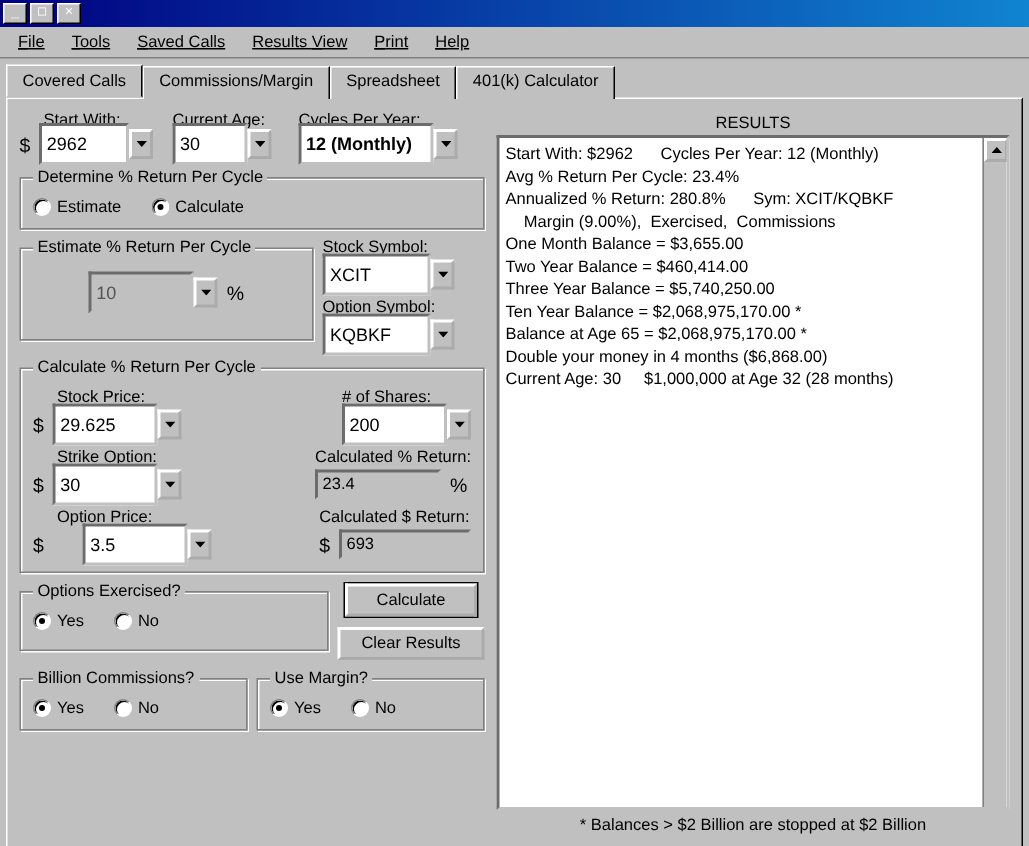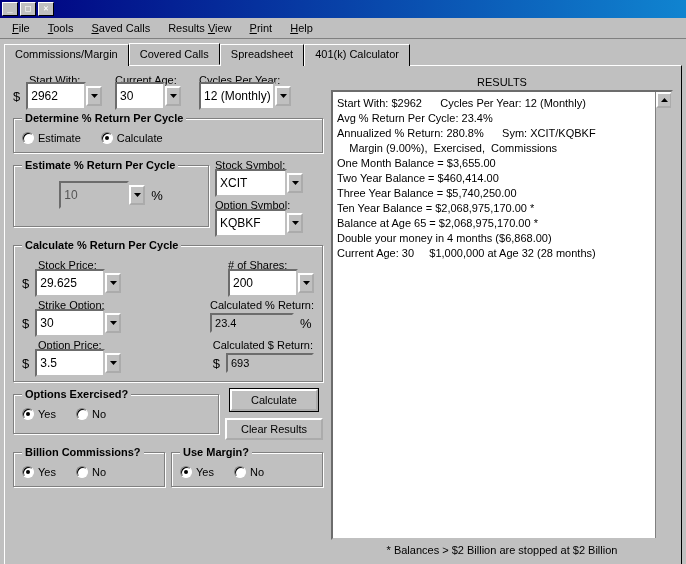--- a/index.html
+++ b/index.html
@@ -3,39 +3,39 @@
 <meta charset="utf-8">
 <style>
 * { box-sizing: border-box; margin: 0; padding: 0; }
 body { font-family: "MS Sans Serif", Tahoma, sans-serif; font-size: 11px; background: #c0c0c0; width: 686px; height: 564px; overflow: hidden; }
 .titlebar { background: linear-gradient(to right, #000080, #1084d0); color: #fff; height: 18px; display: flex; align-items: center; padding: 0 2px; }
 .titlebar .title { flex: 1; font-weight: bold; padding-left: 2px; display: flex; align-items: center; gap: 4px; }
 .title-icon { width: 14px; height: 14px; background: #ffd700; display: inline-block; border-radius: 2px; }
 .win-btns { display: flex; gap: 2px; }
 .win-btn { width: 16px; height: 14px; background: #c0c0c0; border: 1px solid; border-color: #fff #000 #000 #fff; font-family: monospace; font-size: 9px; text-align: center; line-height: 11px; cursor: pointer; }
 .menubar { background: #c0c0c0; display: flex; padding: 2px 4px; gap: 2px; border-bottom: 1px solid #808080; }
-.menu-item { padding: 2px 8px; cursor: pointer; }
+.menu-item { padding: 2px 8px; cursor: pointer; text-decoration: underline; }
 .menu-item u { text-decoration: underline; }
 .content { padding: 4px; }
 .tabs { display: flex; position: relative; top: 1px; z-index: 2; }
 .tab { padding: 3px 10px; background: #c0c0c0; border: 1px solid; border-color: #fff #000 #808080 #fff; border-bottom: none; margin-right: 0px; cursor: pointer; position: relative; }
 .tab.active { border-bottom: 1px solid #c0c0c0; z-index: 3; padding: 4px 10px; top: -1px; }
 .tab-panel { border: 1px solid; border-color: #fff #000 #000 #fff; background: #c0c0c0; padding: 8px; height: 500px; position: relative; }
 .main-layout { display: flex; gap: 8px; height: 100%; }
 .left-col { width: 310px; }
 .right-col { flex: 1; display: flex; flex-direction: column; }
 .row { display: flex; align-items: center; gap: 4px; margin-bottom: 6px; }
 .label { font-size: 11px; }
 .combo { display: flex; align-items: center; height: 20px; }
 .combo input { height: 20px; border: 2px inset #c0c0c0; background: #fff; padding: 12px 3px; font-size: 12px; font-family: inherit; }
 .combo input.disabled { background: #c0c0c0; }
 .combo-btn { width: 16px; height: 20px; background: #c0c0c0; border: 2px outset #fff; display: flex; align-items: center; justify-content: center; cursor: pointer; }
 .combo-btn svg { width: 7px; height: 4px; }
 fieldset { border: 1px solid #808080; box-shadow: 1px 1px 0 #fff inset, 1px 1px 0 #fff; padding: 8px 8px 8px 8px; margin-bottom: 6px; position: relative; }
-legend { font-size: 11px; background: #c0c0c0; padding: 0 3px; font-weight: bold; }
+legend { font-size: 11px; background: #c0c0c0; padding: 0 3px; }
 .radio-row { display: flex; gap: 20px; align-items: flex-start; }
 .radio-item { display: flex; align-items: center; gap: 4px; cursor: pointer; }
 .radio { width: 12px; height: 12px; border-radius: 50%; background: #fff; border: 1px solid; border-color: #808080 #fff #fff #808080; box-shadow: inset 1px 1px 0 #000; display: flex; align-items: center; justify-content: center; }
 .radio.checked::after { content: ''; width: 4px; height: 4px; border-radius: 50%; background: #000; }
 .field-label { font-size: 11px; margin-bottom: 2px; display: block; }
 .btn { background: #c0c0c0; border: 2px outset #fff; padding: 3px 14px; font-size: 11px; font-family: inherit; cursor: pointer; min-width: 90px; }
 .btn.default { border: 1px solid #000; padding: 0; }
 .btn.default .inner { border: 2px outset #fff; padding: 3px 14px; display: block; }
 .btn-col { display: flex; flex-direction: column; gap: 6px; align-items: center; }
 .results-header { text-align: center; font-size: 11px; padding: 2px 0; }
@@ -67,22 +67,22 @@
   <div class="menu-item"><u>F</u>ile</div>
   <div class="menu-item"><u>T</u>ools</div>
   <div class="menu-item"><u>S</u>aved Calls</div>
   <div class="menu-item">Results <u>V</u>iew</div>
   <div class="menu-item"><u>P</u>rint</div>
   <div class="menu-item"><u>H</u>elp</div>
 </div>
 
 <div class="content">
   <div class="tabs">
+    <div class="tab active">Covered Calls</div>
     <div class="tab">Commissions/Margin</div>
-    <div class="tab active">Covered Calls</div>
     <div class="tab">Spreadsheet</div>
     <div class="tab">401(k) Calculator</div>
   </div>
 
   <div class="tab-panel">
     <div class="main-layout">
       <div class="left-col">
 
         <div class="hdr-row" style="margin-bottom:6px;">
           <div class="hdr-col" style="width:96px;">
@@ -106,21 +106,21 @@
               <div class="combo-btn">
                   <svg viewBox="0 0 7 4">
                     <path d="M0 0h7L3.5 4z"></path>
                   </svg>
                 </div>
             </div>
           </div>
           <div class="hdr-col" style="flex:1;">
             <span class="label">Cycles Per Year:</span>
             <div class="combo">
-              <input style="width: 76px;" value="12 (Monthly)">
+              <input style="width: 90px; font-weight: bold;" value="12 (Monthly)">
               <div class="combo-btn">
                   <svg viewBox="0 0 7 4">
                     <path d="M0 0h7L3.5 4z"></path>
                   </svg>
                 </div>
             </div>
           </div>
         </div>
 
         <fieldset>
@@ -228,21 +228,21 @@
               </div>
             </div>
           </div>
 
           <div class="calc-row" style="margin-bottom:0;">
             <div>
               <span class="field-label" style="margin-left:16px;">Option Price:</span>
               <div class="row" style="margin:0;">
                 <span class="dollar">$</span>
                 <div class="combo">
-                  <input style="width: 70px;" value="3.5">
+                  <input style="width: 70px; margin-left: 20px;" value="3.5">
                   <div class="combo-btn">
                       <svg viewBox="0 0 7 4">
                         <path d="M0 0h7L3.5 4z"></path>
                       </svg>
                     </div>
                 </div>
               </div>
             </div>
             <div>
               <span class="field-label">Calculated $ Return:</span>

